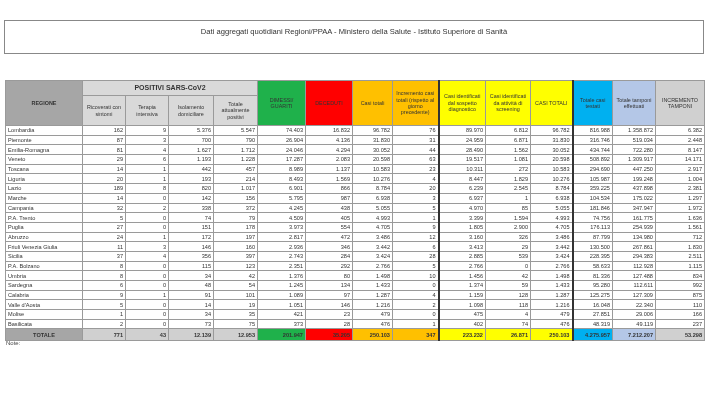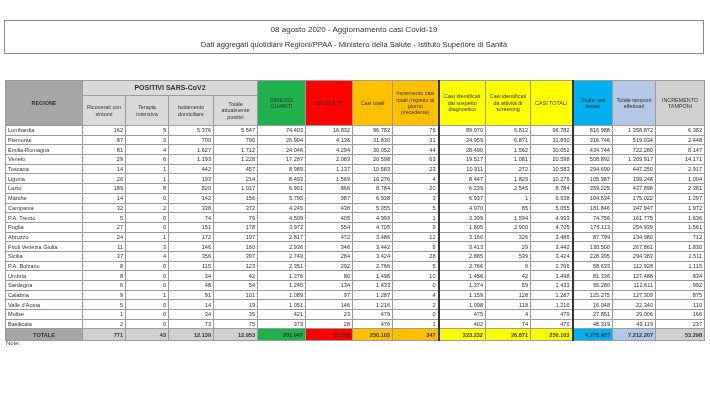--- a/index.html
+++ b/index.html
@@ -29,21 +29,20 @@
   .h-lgrey { background:#d0d0d0; }
   tr.total td { height:11px; font-weight:bold; }
   tr.total td.reg { text-align:center; background:#a6a6a6; }
   .thick-l { border-left:2px solid #333 !important; }
   .note { position:absolute; left:6px; top:340px; font-size:6px; color:#444; }
 </style>
 </head>
 <body>
 
 <div class="titlebox">
-  <div class="t1">08 agosto 2020 - Aggiornamento casi Covid-19</div>
   <div class="t2">Dati aggregati quotidiani Regioni/PPAA - Ministero della Salute - Istituto Superiore di Sanità</div>
 </div>
 
 <table class="main">
   <colgroup>
     <col style="width:77px">
       <col style="width:43px">
       <col style="width:43px">
       <col style="width:45px">
       <col style="width:44px">

